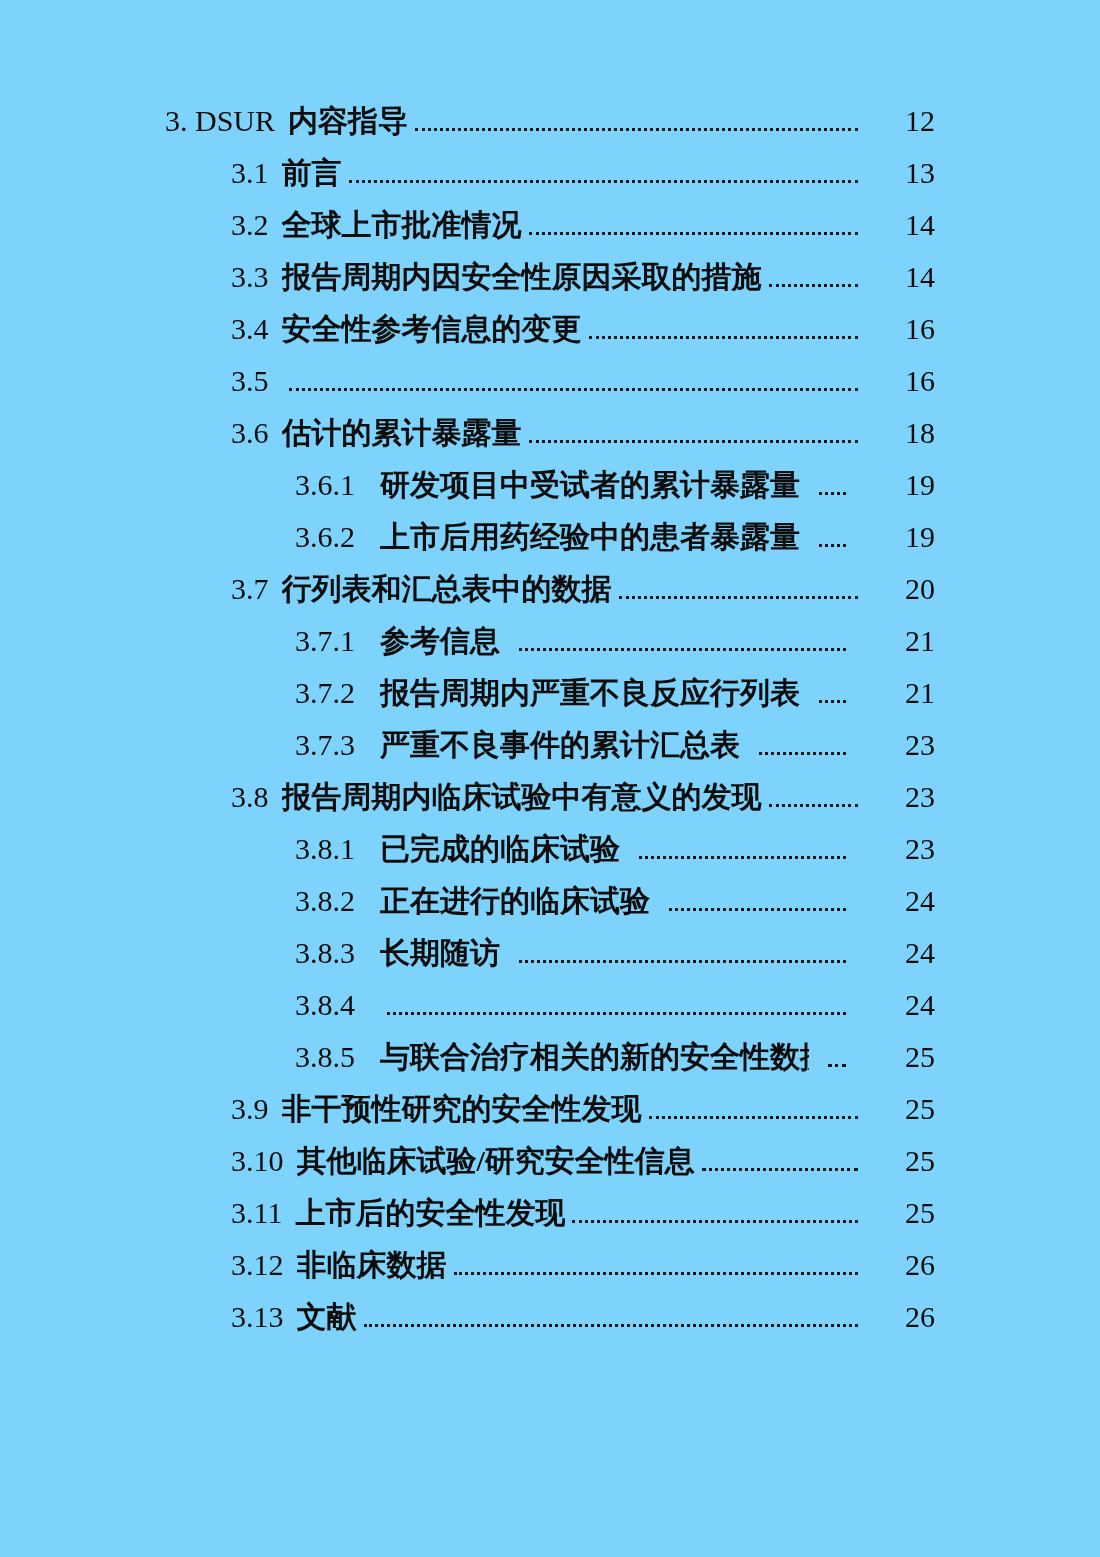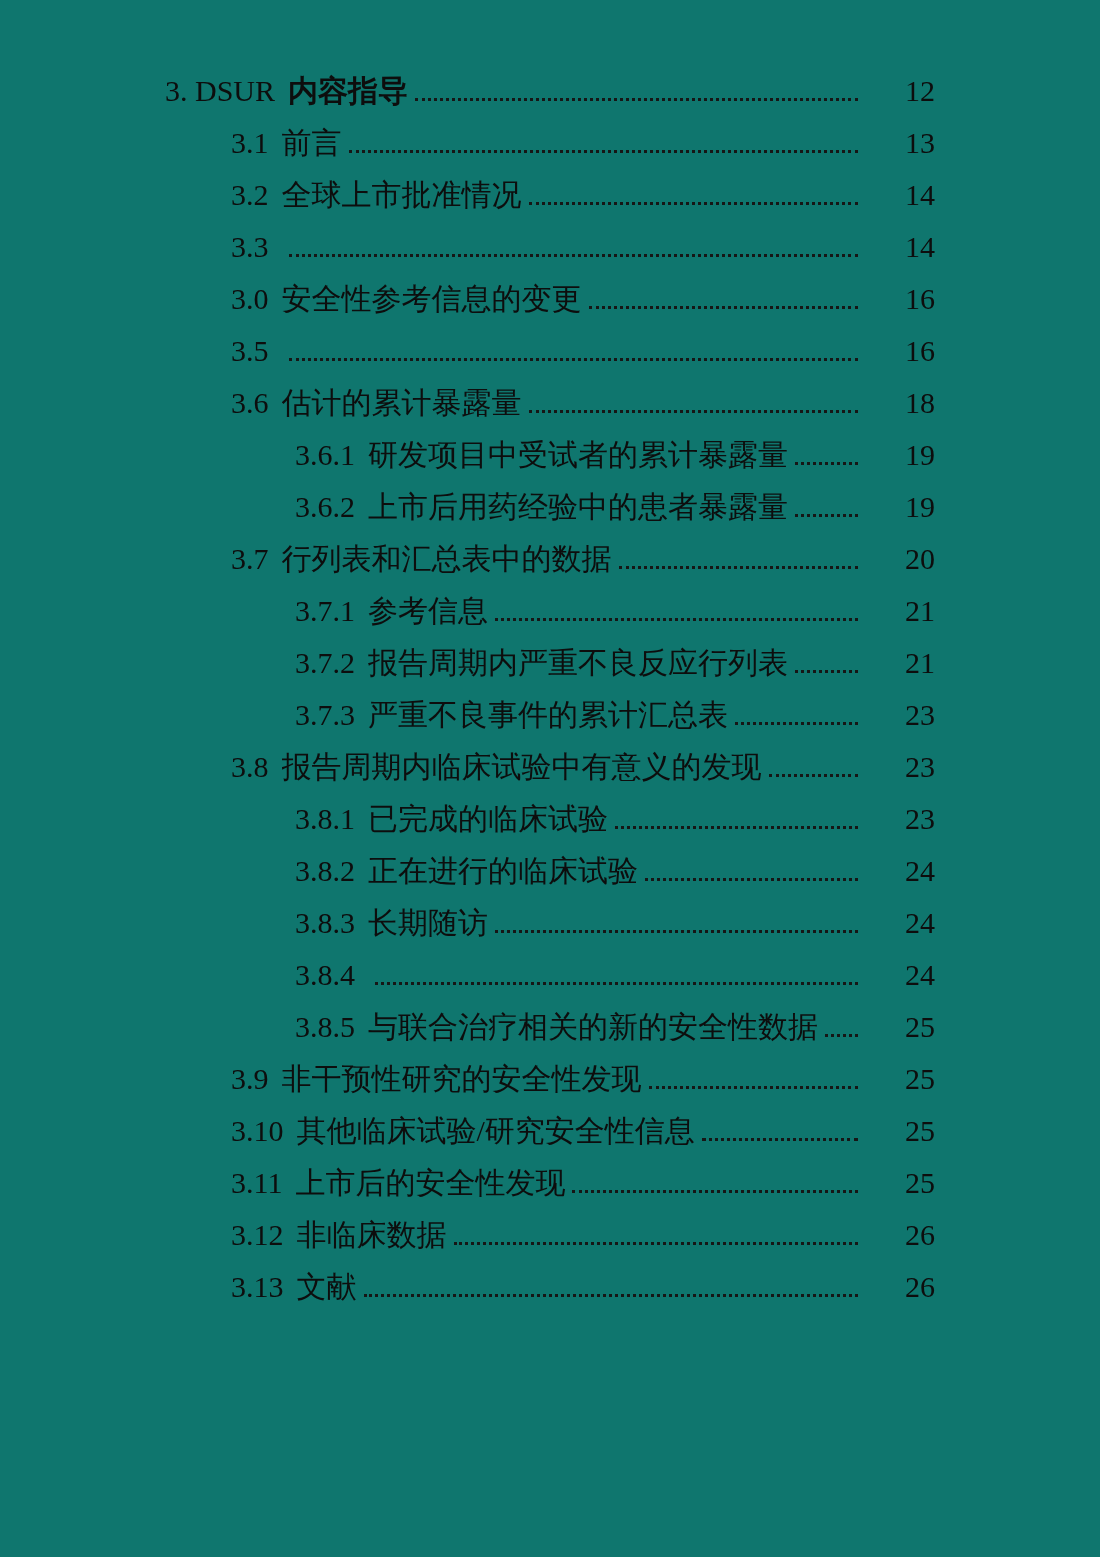--- a/index.html
+++ b/index.html
@@ -11,44 +11,45 @@
     height: 1557px;
     background: #ffffff;
     font-family: "Liberation Serif", "DejaVu Serif", serif;
     color: #0d0d0d;
     overflow: hidden;
   }
   .page {
     box-sizing: border-box;
     width: 1100px;
     height: 1557px;
-    padding: 73px 165px 0 165px;
-    background: #0f766e;
+    padding: 103px 165px 0 165px;
+    background: #7dd3fc;
   }
   .toc {
     width: 100%;
   }
   .toc-row {
     display: flex;
     align-items: baseline;
     line-height: 36px;
     font-size: 30px;
     margin-bottom: 16px;
     white-space: nowrap;
   }
   .toc-row.level-1 { padding-left: 0; }
   .toc-row.level-2 { padding-left: 66px; }
-  .toc-row.level-3 { padding-left: 130px; }
+  .toc-row.level-3 { padding-left: 130px; gap: 12px; }
   .entry-num {
     margin-right: 13px;
     flex: 0 0 auto;
   }
   .entry-text {
     flex: 0 1 auto;
     overflow: hidden;
+    font-weight: bold;
   }
   .level-1 .entry-text {
     font-weight: bold;
   }
   .leader {
     flex: 1 1 0;
     min-width: 18px;
     display: inline-block;
     height: 3px;
     border-bottom: 3px dotted #161616;
@@ -78,25 +79,26 @@
         <span class="page-num">13</span>
       </div>
       <div class="toc-row level-2">
         <span class="entry-num">3.2</span>
         <span class="entry-text">全球上市批准情况</span>
         <span class="leader"></span>
         <span class="page-num">14</span>
       </div>
       <div class="toc-row level-2">
         <span class="entry-num">3.3</span>
+        <span class="entry-text">报告周期内因安全性原因采取的措施</span>
         <span class="leader"></span>
         <span class="page-num">14</span>
       </div>
       <div class="toc-row level-2">
-        <span class="entry-num">3.0</span>
+        <span class="entry-num">3.4</span>
         <span class="entry-text">安全性参考信息的变更</span>
         <span class="leader"></span>
         <span class="page-num">16</span>
       </div>
       <div class="toc-row level-2">
         <span class="entry-num">3.5</span>
         <span class="leader"></span>
         <span class="page-num">16</span>
       </div>
       <div class="toc-row level-2">

